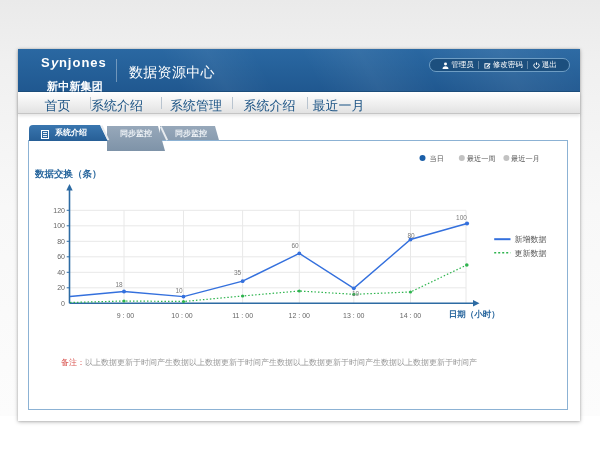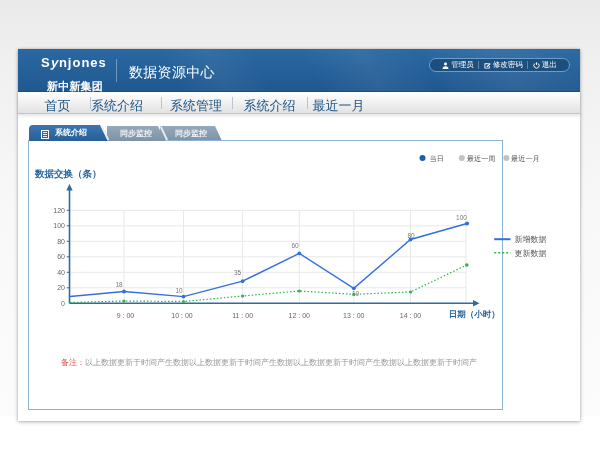--- a/index.html
+++ b/index.html
@@ -44,39 +44,39 @@
   .nav {
     position:absolute; left:0; top:43px; width:562px; height:22px;
     background:linear-gradient(180deg,#ffffff 0%,#eeeeee 60%,#e2e2e2 100%);
     border-bottom:1px solid #c5c5c5;
     box-shadow:0 2px 3px rgba(0,0,0,.10);
   }
   .nav .itm { position:absolute; top:5px; font-size:13px; font-weight:normal; color:#1b5384; transform:translateX(-50%); }
   .nav .vs { position:absolute; top:5px; width:1px; height:12px; background:#b9c4cf; }
   
   .tab {
-    position:absolute; height:15px; color:#eef2f6; font-size:8px; font-weight:bold;
+    position:absolute; height:25px; color:#eef2f6; font-size:8px; font-weight:bold;
     line-height:15px; text-align:center;
   }
   .tabg {
     background:linear-gradient(180deg,#97a8ba,#7e93a8);
     clip-path:polygon(0 0, calc(100% - 7px) 0, 100% 100%, 0 100%);
   }
   .taba {
     left:11px; top:76px; width:79px; z-index:4; height:16px; line-height:16px;
     background:linear-gradient(180deg,#3a77b0,#275f96);
     border-radius:4px 0 0 0;
     clip-path:polygon(0 0, calc(100% - 8px) 0, 100% 100%, 0 100%);
     color:#fff;
   }
   .tslant { position:absolute; left:145px; top:77px; width:1.5px; height:15px; background:#e7ebef; transform:rotate(-25deg); z-index:3; }
   .tabicon { position:absolute; left:11.5px; top:4.5px; }
   
   .box {
-    position:absolute; left:10px; top:91px; width:475px; height:270px;
+    position:absolute; left:10px; top:91px; width:540px; height:270px;
     border:1px solid #8cb2d4; background:#fff; z-index:1;
   }
 </style>
 </head>
 <body>
   <div class="bgband"></div>
   <div class="panel">
     <div class="hdr">
       <div class="logo">
         <div class="en">S<span style="display:inline-block;transform:skewX(-12deg)">y</span>njones</div>

